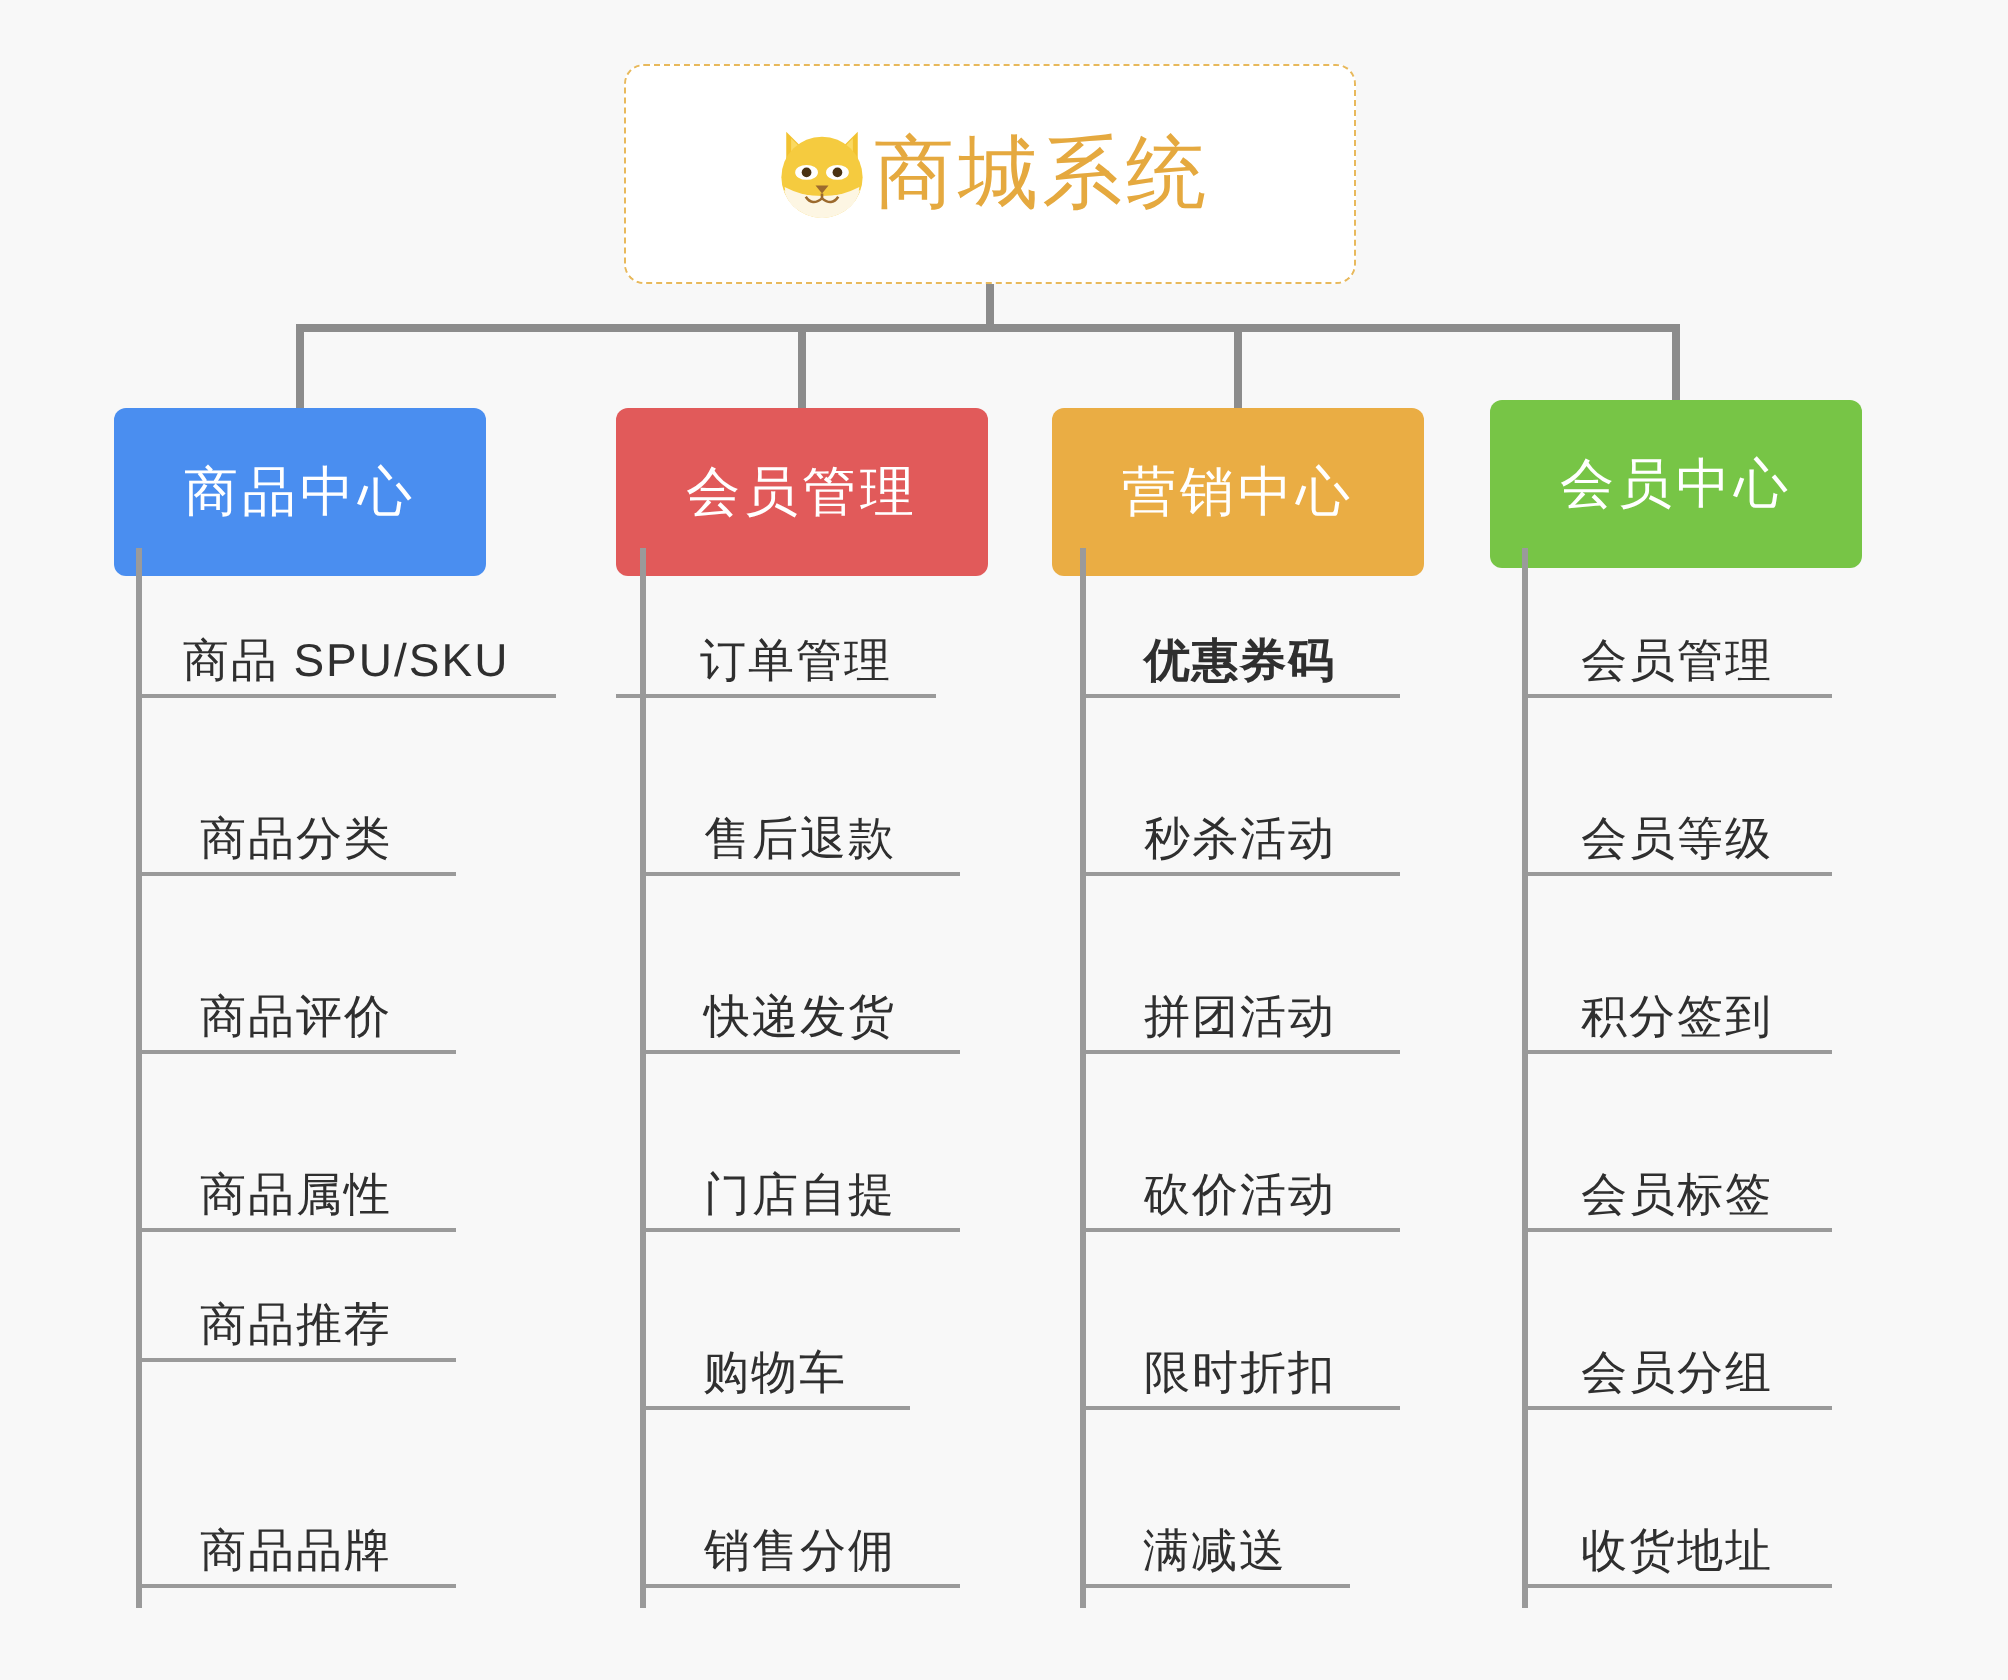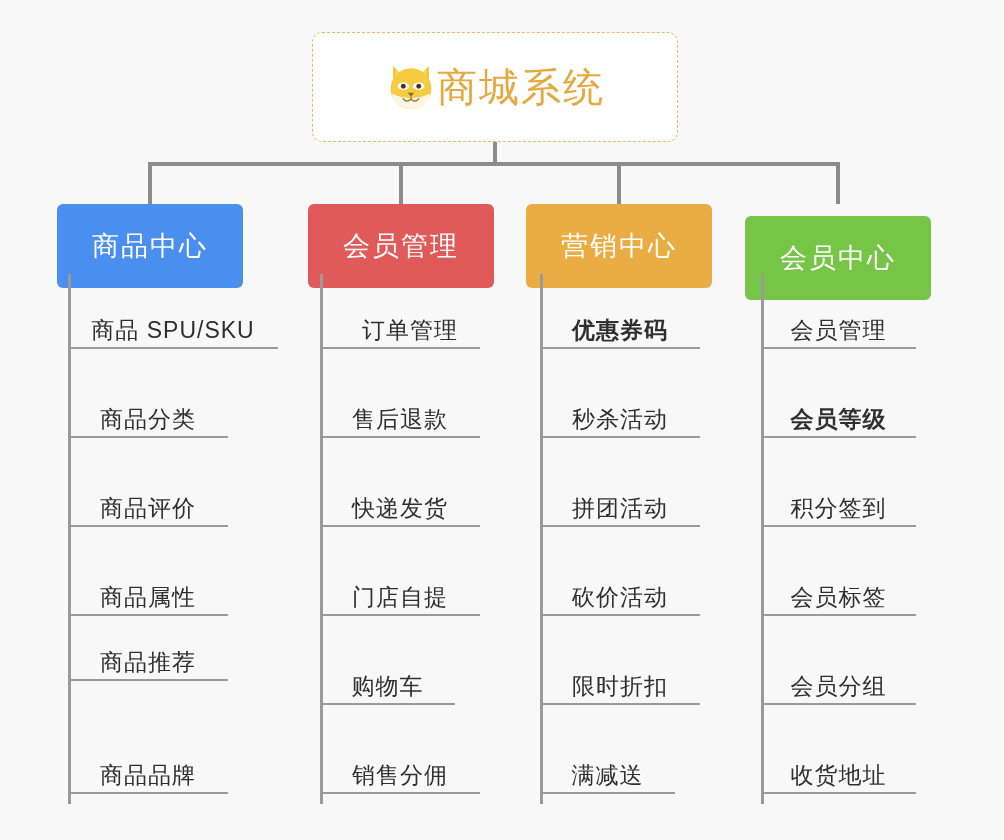--- a/index.html
+++ b/index.html
@@ -135,21 +135,21 @@
 
   <div class="cat-box" style="left:57px; top:204px; width:186px; background:#4a8ef0;">
     <span>商品中心</span>
   </div>
   <div class="cat-box" style="left:308px; top:204px; width:186px; background:#e15a5a;">
     <span>会员管理</span>
   </div>
   <div class="cat-box" style="left:526px; top:204px; width:186px; background:#eaad44;">
     <span>营销中心</span>
   </div>
-  <div class="cat-box" style="left:745px; top:216px; width:186px; background:#77c546;">
+  <div class="cat-box" style="left:745px; top:200px; width:186px; background:#77c546;">
     <span>会员中心</span>
   </div>
 
   <div class="spine" style="left:68px; top:274px; height:530px;"></div>
   <div class="leaf" style="left:68px; top:293px; width:210px;">
       <span class="leaf-label">商品 SPU/SKU</span>
     </div>
   <div class="leaf" style="left:68px; top:382px; width:160px;">
       <span class="leaf-label">商品分类</span>
     </div>
@@ -160,21 +160,21 @@
       <span class="leaf-label">商品属性</span>
     </div>
   <div class="leaf" style="left:68px; top:625px; width:160px;">
       <span class="leaf-label">商品推荐</span>
     </div>
   <div class="leaf" style="left:68px; top:738px; width:160px;">
       <span class="leaf-label">商品品牌</span>
     </div>
 
   <div class="spine" style="left:320px; top:274px; height:530px;"></div>
-  <div class="leaf" style="left:320px; top:293px; width:160px;padding-left:20px;">
+  <div class="leaf" style="left:308px; top:293px; width:160px;padding-left:20px;">
       <span class="leaf-label">订单管理</span>
     </div>
   <div class="leaf" style="left:320px; top:382px; width:160px;">
       <span class="leaf-label">售后退款</span>
     </div>
   <div class="leaf" style="left:320px; top:471px; width:160px;">
       <span class="leaf-label">快递发货</span>
     </div>
   <div class="leaf" style="left:320px; top:560px; width:160px;">
       <span class="leaf-label">门店自提</span>
@@ -203,21 +203,21 @@
       <span class="leaf-label">限时折扣</span>
     </div>
   <div class="leaf" style="left:540px; top:738px; width:135px;">
       <span class="leaf-label">满减送</span>
     </div>
 
   <div class="spine" style="left:761px; top:274px; height:530px;"></div>
   <div class="leaf" style="left:761px; top:293px; width:155px;">
       <span class="leaf-label">会员管理</span>
     </div>
-  <div class="leaf" style="left:761px; top:382px; width:155px;font-weight:bold;">
+  <div class="leaf" style="left:761px; top:382px; width:155px;">
       <span class="leaf-label">会员等级</span>
     </div>
   <div class="leaf" style="left:761px; top:471px; width:155px;">
       <span class="leaf-label">积分签到</span>
     </div>
   <div class="leaf" style="left:761px; top:560px; width:155px;">
       <span class="leaf-label">会员标签</span>
     </div>
   <div class="leaf" style="left:761px; top:649px; width:155px;">
       <span class="leaf-label">会员分组</span>

